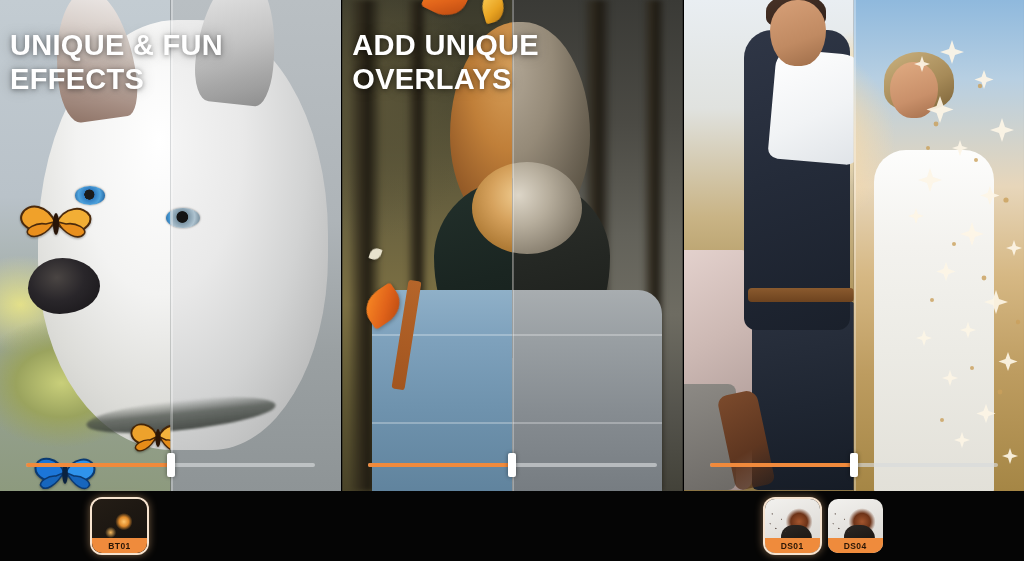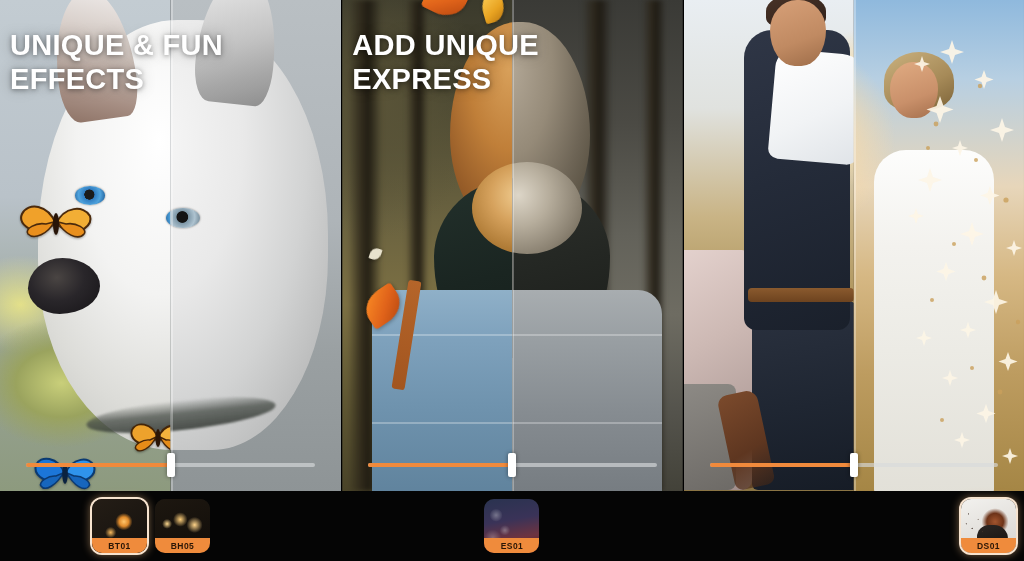--- a/index.html
+++ b/index.html
@@ -362,21 +362,21 @@
   }
   .tb-group {
     width:341.33px;
     display:flex;
     align-items:center;
     gap:8px;
     padding:0 8px;
   }
   .tb-group.g1 { justify-content:flex-start; padding-left:92px; }
   .tb-group.g2 { justify-content:center; }
-  .tb-group.g3 { justify-content:flex-end; padding-left:82px; }
+  .tb-group.g3 { justify-content:flex-start; padding-left:82px; }
 
   .thumb {
     position:relative;
     width:55px; height:54px;
     border-radius:10px;
     overflow:hidden;
     flex:0 0 auto;
     background:#1a1712;
   }
   .thumb.selected {
@@ -565,21 +565,21 @@
         <div class="girl-hood gray"></div>
         <div class="girl-bun gray"></div>
         <div class="girl-jacket gray">
           <div class="jacket-seam" style="top:44px;"></div>
           <div class="jacket-seam" style="top:132px;"></div>
         </div>
       </div>
 
       <div class="divider" style="left:50%;"></div>
 
-      <h2 class="title">ADD UNIQUE EXPRESS</h2>
+      <h2 class="title">ADD UNIQUE OVERLAYS</h2>
 
       <div class="cmp-slider">
         <div class="cmp-track"></div>
         <div class="cmp-fill" style="width:50%;"></div>
         <div class="cmp-handle" style="left:50%;"></div>
       </div>
     </div>
   </div>
 
   <div class="panel">
@@ -654,36 +654,34 @@
     </div>
   </div>
 
   <div class="toolbar">
 
     <div class="tb-group g1">
       <div class="thumb selected">
         <div class="thumb-img art-bt01"></div>
         <div class="thumb-label">BT01</div>
       </div>
-      <div class="thumb">
-        <div class="thumb-img art-bh05"></div>
-        <div class="thumb-label">BH05</div>
-      </div>
     </div>
 
     <div class="tb-group g2">
-      <div class="thumb">
-        <div class="thumb-img art-es01"></div>
-        <div class="thumb-label">ES01</div>
-      </div>
     </div>
 
     <div class="tb-group g3">
       <div class="thumb selected">
         <div class="thumb-img art-ds">
           <div class="ds-body"></div>
         </div>
         <div class="thumb-label">DS01</div>
       </div>
+      <div class="thumb">
+        <div class="thumb-img art-ds">
+          <div class="ds-body"></div>
+        </div>
+        <div class="thumb-label">DS04</div>
+      </div>
     </div>
 
   </div>
 </div>
 
 </body></html>

